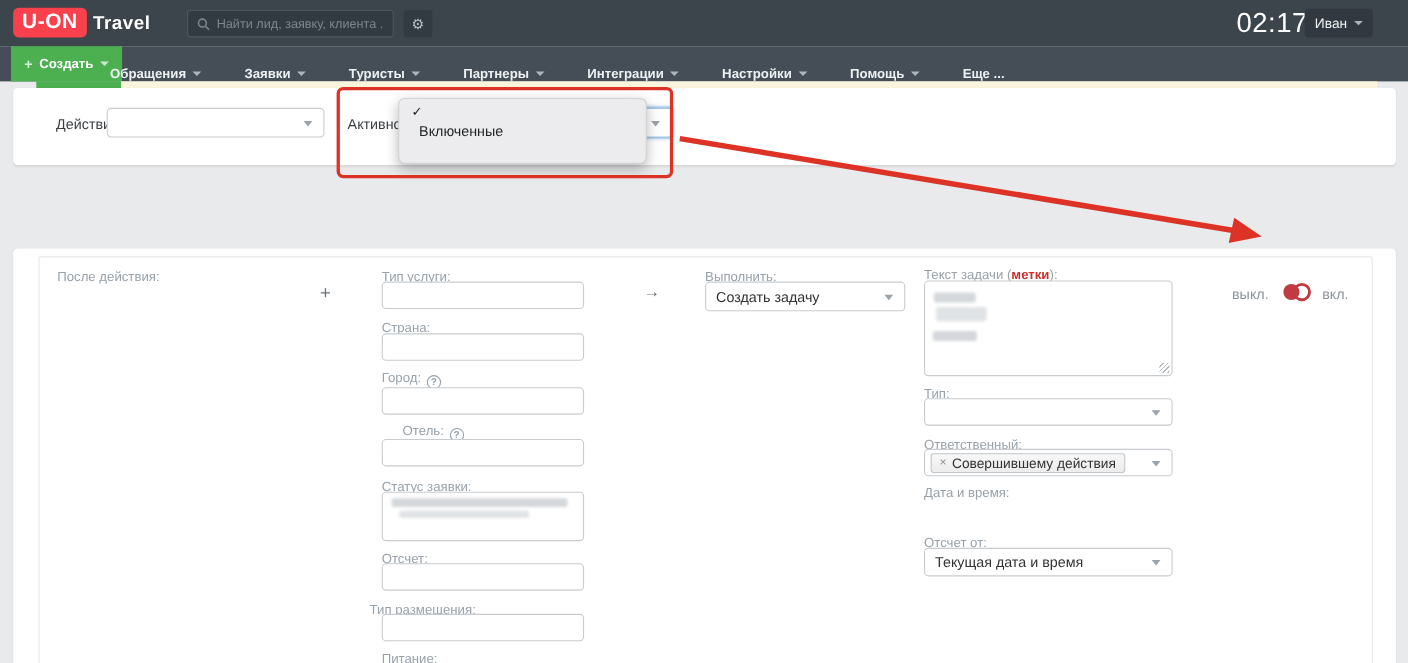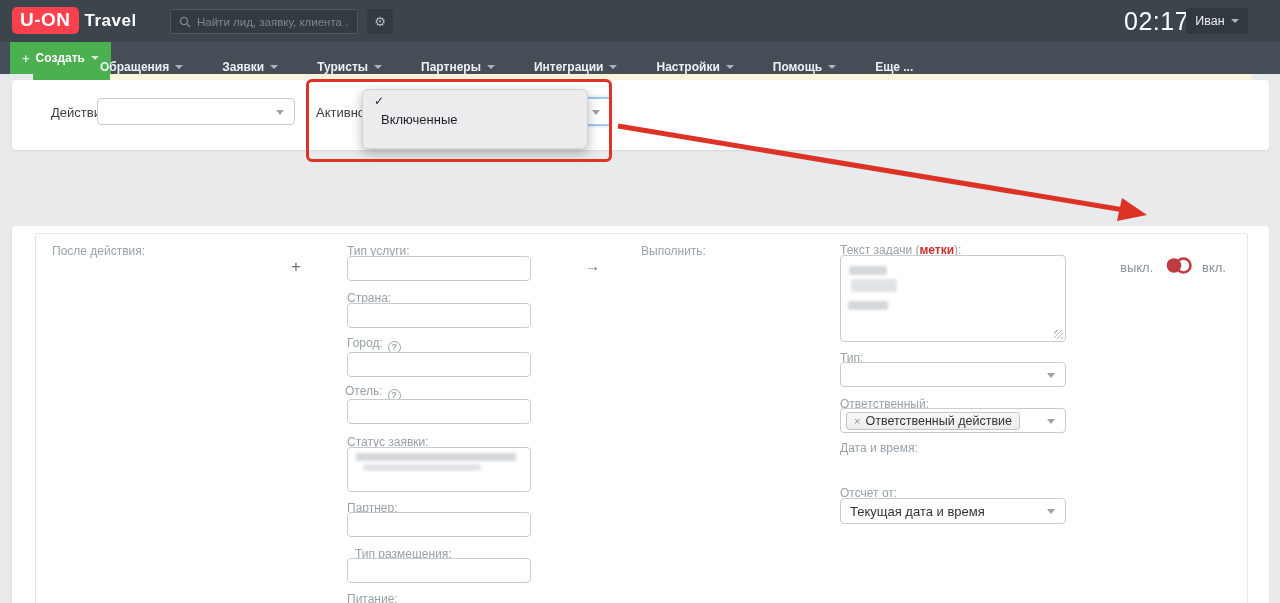--- a/index.html
+++ b/index.html
@@ -178,64 +178,68 @@
     <div class="inp" style="left:335px; top:30px; width:184px; height:25px;"></div>
 
     <div class="flabel" style="left:335px; top:65px;">Страна:</div>
     <div class="inp" style="left:335px; top:77px; width:184px; height:25px;"></div>
 
     <div class="flabel" style="left:335px; top:110px;">
       <span>Город:</span><span class="helpicon">?</span>
     </div>
     <div class="inp" style="left:335px; top:126px; width:184px; height:25px;"></div>
 
-    <div class="flabel" style="left:333px; top:158px;">
+    <div class="flabel" style="left:354px; top:158px;">
       <span>Отель:</span><span class="helpicon">?</span>
     </div>
     <div class="inp" style="left:335px; top:173px; width:184px; height:25px;"></div>
 
     <div class="flabel" style="left:335px; top:209px;">Статус заявки:</div>
     <div class="inp" style="left:335px; top:221px; width:184px; height:45px;">
       <div class="redact" style="left:8px; top:5px; width:160px; height:8px;"></div>
       <div class="redact light" style="left:15px; top:16px; width:118px; height:7px;"></div>
     </div>
 
-    <div class="flabel" style="left:335px; top:275px;">Партнер:</div>
+    <div class="flabel" style="left:335px; top:275px;">Отсчет:</div>
     <div class="inp" style="left:335px; top:286px; width:184px; height:25px;"></div>
 
-    <div class="flabel" style="left:343px; top:321px;">Тип размещения:</div>
+    <div class="flabel" style="left:324px; top:321px;">Тип размещения:</div>
     <div class="inp" style="left:335px; top:332px; width:184px; height:25px;"></div>
 
     <div class="flabel" style="left:335px; top:366px;">Питание:</div>
     <div class="inp" style="left:335px; top:377px; width:184px; height:25px;"></div>
 
     <div class="flowarrow" style="left:573px; top:31px;">→</div>
 
     <div class="flabel" style="left:629px; top:18px;text-align:center;">Выполнить:</div>
+    <div class="sel" style="left:629px; top:30px; width:182px; height:27px;">
+      <span class="val">Создать задачу</span>
+      <span class="sel-caret"></span>
+    </div>
 
     <div class="tasklabel" style="left:828px; top:17px;">
       <span>Текст задачи (</span><span class="metki">метки</span><span>):</span>
     </div>
     <div class="tarea" style="left:828px; top:29px; width:226px; height:87px;">
       <div class="redact" style="left:8px; top:10px; width:38px; height:9px;"></div>
       <div class="redact light" style="left:10px; top:23px; width:46px; height:13px;"></div>
       <div class="redact" style="left:7px; top:45px; width:40px; height:9px;"></div>
       <div class="resize-grip"></div>
     </div>
 
     <div class="flabel" style="left:828px; top:125px;">Тип:</div>
     <div class="sel" style="left:828px; top:136px; width:226px; height:25px;">
       <span class="sel-caret"></span>
     </div>
 
     <div class="flabel" style="left:828px; top:171px;text-align:right;">Ответственный:</div>
     <div class="sel" style="left:828px; top:182px; width:226px; height:25px;">
       <span class="tag">
         <span class="x">×</span>
-        <span>Ответственный действие</span>
+        <span>Совершившему действия</span>
       </span>
       <span class="sel-caret"></span>
     </div>
 
     <div class="flabel" style="left:828px; top:215px;">Дата и время:</div>
 
     <div class="flabel" style="left:828px; top:260px;">Отсчет от:</div>
     <div class="sel" style="left:828px; top:272px; width:226px; height:26px;">
       <span class="val">Текущая дата и время</span>
       <span class="sel-caret"></span>

